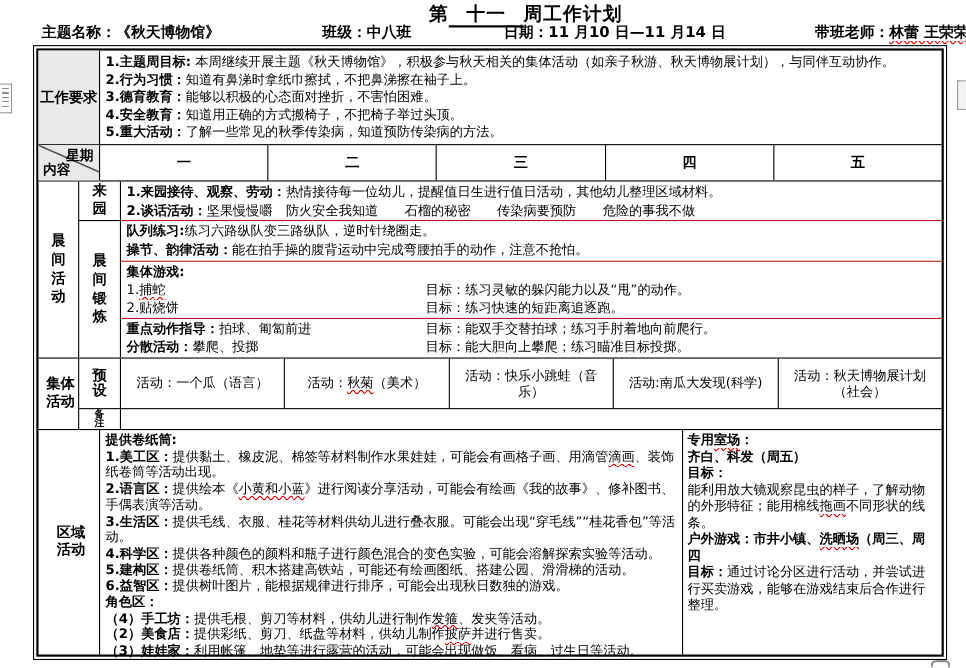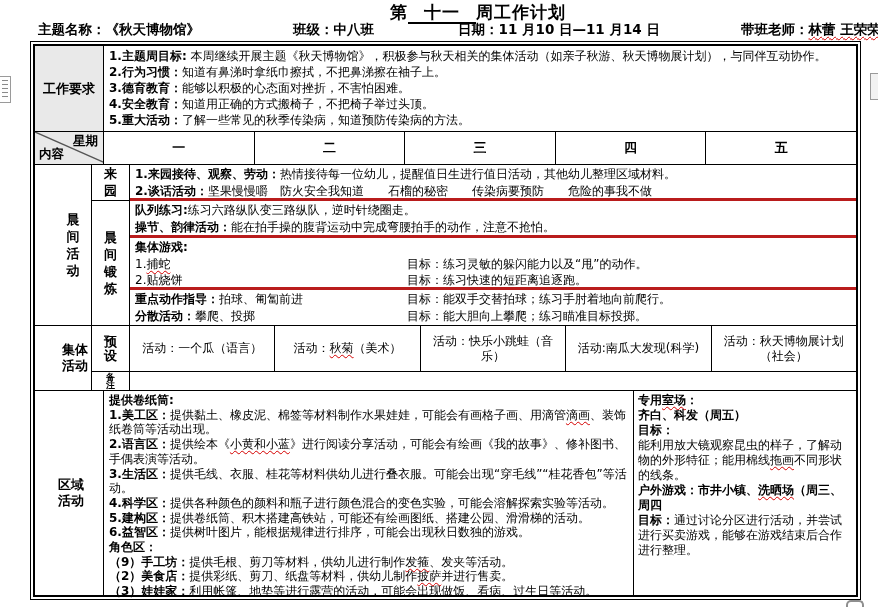--- a/index.html
+++ b/index.html
@@ -15,43 +15,43 @@
         font-size:13.5px;font-weight:bold;white-space:nowrap;}
   .info .i1{width:255px}.info .i2{width:165px}.info .i3{width:283px}.info .i4{flex:1}
   
   .tbl{position:absolute;left:33px;top:44px;width:825px;height:553px;
        border:2px solid #000;box-shadow:0 0 0 2px #fff,0 0 0 3px #000;
        box-sizing:border-box;display:flex;flex-direction:column;font-size:12px;background:#fff;}
   .row{display:flex;border-bottom:1px solid #000;box-sizing:border-box;min-height:0;}
   .row:last-child{border-bottom:none}
   .cell{box-sizing:border-box;min-width:0;}
   .shaded{background:#e9e9e9}
-  .la{width:69px;flex:none;border-right:1px solid #000;display:flex;align-items:center;
+  .la{width:56px;flex:none;border-right:1px solid #000;display:flex;align-items:center;
       justify-content:center;font-weight:bold;font-size:13px;text-align:center;}
   .content{flex:1;padding:2px 5px;line-height:16.1px;}
   .ln{min-height:0}
   
   .r-workreq{height:86px}
   .r-days{height:33px}
   .diag{position:relative;overflow:hidden}
   .diag svg{position:absolute;left:0;top:0}
   .corner-t{position:absolute;top:1px;right:5px;font-size:12.5px;font-weight:bold}
   .corner-b{position:absolute;bottom:1px;left:4px;font-size:12.5px;font-weight:bold}
   .day{flex:1;border-right:1px solid #000;display:flex;align-items:center;justify-content:center;
        font-weight:bold;font-size:13px;}
   .day:last-child{border-right:none}
   
   .r-morning{height:161px}
-  .colA{width:37px;flex:none;border-right:1px solid #000;display:flex;align-items:center;justify-content:center;margin-left:20px;}
+  .colA{width:37px;flex:none;border-right:1px solid #000;display:flex;align-items:center;justify-content:center;}
   .colB{width:38px;flex:none;border-right:1px solid #000;display:flex;flex-direction:column;}
   .vstack{display:flex;align-items:center;justify-content:center;font-weight:bold;font-size:13px;
           text-align:center;}
   .vtxt{width:15px;word-break:break-all;line-height:17px;}
   .m-right{flex:1;display:flex;flex-direction:column;min-width:0;}
-  .sub{border-bottom:3px solid #b91c1c;box-sizing:border-box;padding:1px 5px;line-height:16.5px;}
+  .sub{border-bottom:1px solid #b91c1c;box-sizing:border-box;padding:1px 5px;line-height:16.5px;}
   .sub:last-child{border-bottom:none}
   .h36{height:36px}.h37{height:37px}.h52{height:52px}.h36b{height:36px}
   .lb36{height:36px;border-bottom:1px solid #000;box-sizing:border-box}
   .lb125{height:125px}
   .pair{display:flex}
   .pair .nm{width:272px;flex:none}
   .pair .gl{flex:1}
   
   .r-collective{height:65px}
   .lb47{height:47px;border-bottom:1px solid #000;box-sizing:border-box}
@@ -204,21 +204,21 @@
     </div>
     <div class="cell reg-left">
       <div class="ln"><span class="b">提供卷纸筒:</span></div>
       <div class="ln"><span class="b">1.美工区：</span><span>提供黏土、橡皮泥、棉签等材料制作水果娃娃，可能会有画格子画、用滴管</span><span class="wavy">滴画</span><span>、装饰纸卷筒等活动出现。</span></div>
       <div class="ln"><span class="b">2.语言区：</span><span>提供绘本《</span><span class="wavy">小黄和小蓝</span><span>》进行阅读分享活动，可能会有绘画《我的故事》、修补图书、手偶表演等活动。</span></div>
       <div class="ln"><span class="b">3.生活区：</span><span>提供毛线、衣服、桂花等材料供幼儿进行叠衣服。可能会出现“穿毛线”“桂花香包”等活动。</span></div>
       <div class="ln"><span class="b">4.科学区：</span><span>提供各种颜色的颜料和瓶子进行颜色混合的变色实验，可能会溶解探索实验等活动。</span></div>
       <div class="ln"><span class="b">5.建构区：</span><span>提供卷纸筒、积木搭建高铁站，可能还有绘画图纸、搭建公园、滑滑梯的活动。</span></div>
       <div class="ln"><span class="b">6.益智区：</span><span>提供树叶图片，能根据规律进行排序，可能会出现秋日数独的游戏。</span></div>
       <div class="ln"><span class="b">角色区：</span></div>
-      <div class="ln"><span class="b">（9）手工坊：</span><span>提供毛根、剪刀等材料，供幼儿进行制作</span><span class="wavy">发箍</span><span>、发夹等活动。</span></div>
+      <div class="ln"><span class="b">（4）手工坊：</span><span>提供毛根、剪刀等材料，供幼儿进行制作</span><span class="wavy">发箍</span><span>、发夹等活动。</span></div>
       <div class="ln"><span class="b">（2）美食店：</span><span>提供彩纸、剪刀、纸盘等材料，供幼儿制作</span><span class="wavy">披萨</span><span>并进行售卖。</span></div>
       <div class="ln"><span class="b">（3）娃娃家：</span><span>利用帐篷、地垫等进行露营的活动，可能会出现做饭、看病、过生日等活动。</span></div>
     </div>
     <div class="cell reg-right">
       <div class="ln"><span class="b">专用</span><span class="b wavy">室场</span><span class="b">：</span></div>
       <div class="ln"><span class="b">齐白、科发（周五）</span></div>
       <div class="ln"><span class="b">目标：</span></div>
       <div class="ln"><span>能利用放大镜观察昆虫的样子，了解动物的外形特征；能用棉线</span><span class="wavy">拖画</span><span>不同形状的线条。</span></div>
       <div class="ln"><span class="b">户外游戏：</span><span class="b">市井小镇、</span><span class="b wavy">洗晒场</span><span class="b">（周三、周四</span></div>
       <div class="ln"><span class="b">目标：</span><span>通过讨论分区进行活动，并尝试进行买卖游戏，能够在游戏结束后合作进行整理。</span></div>

